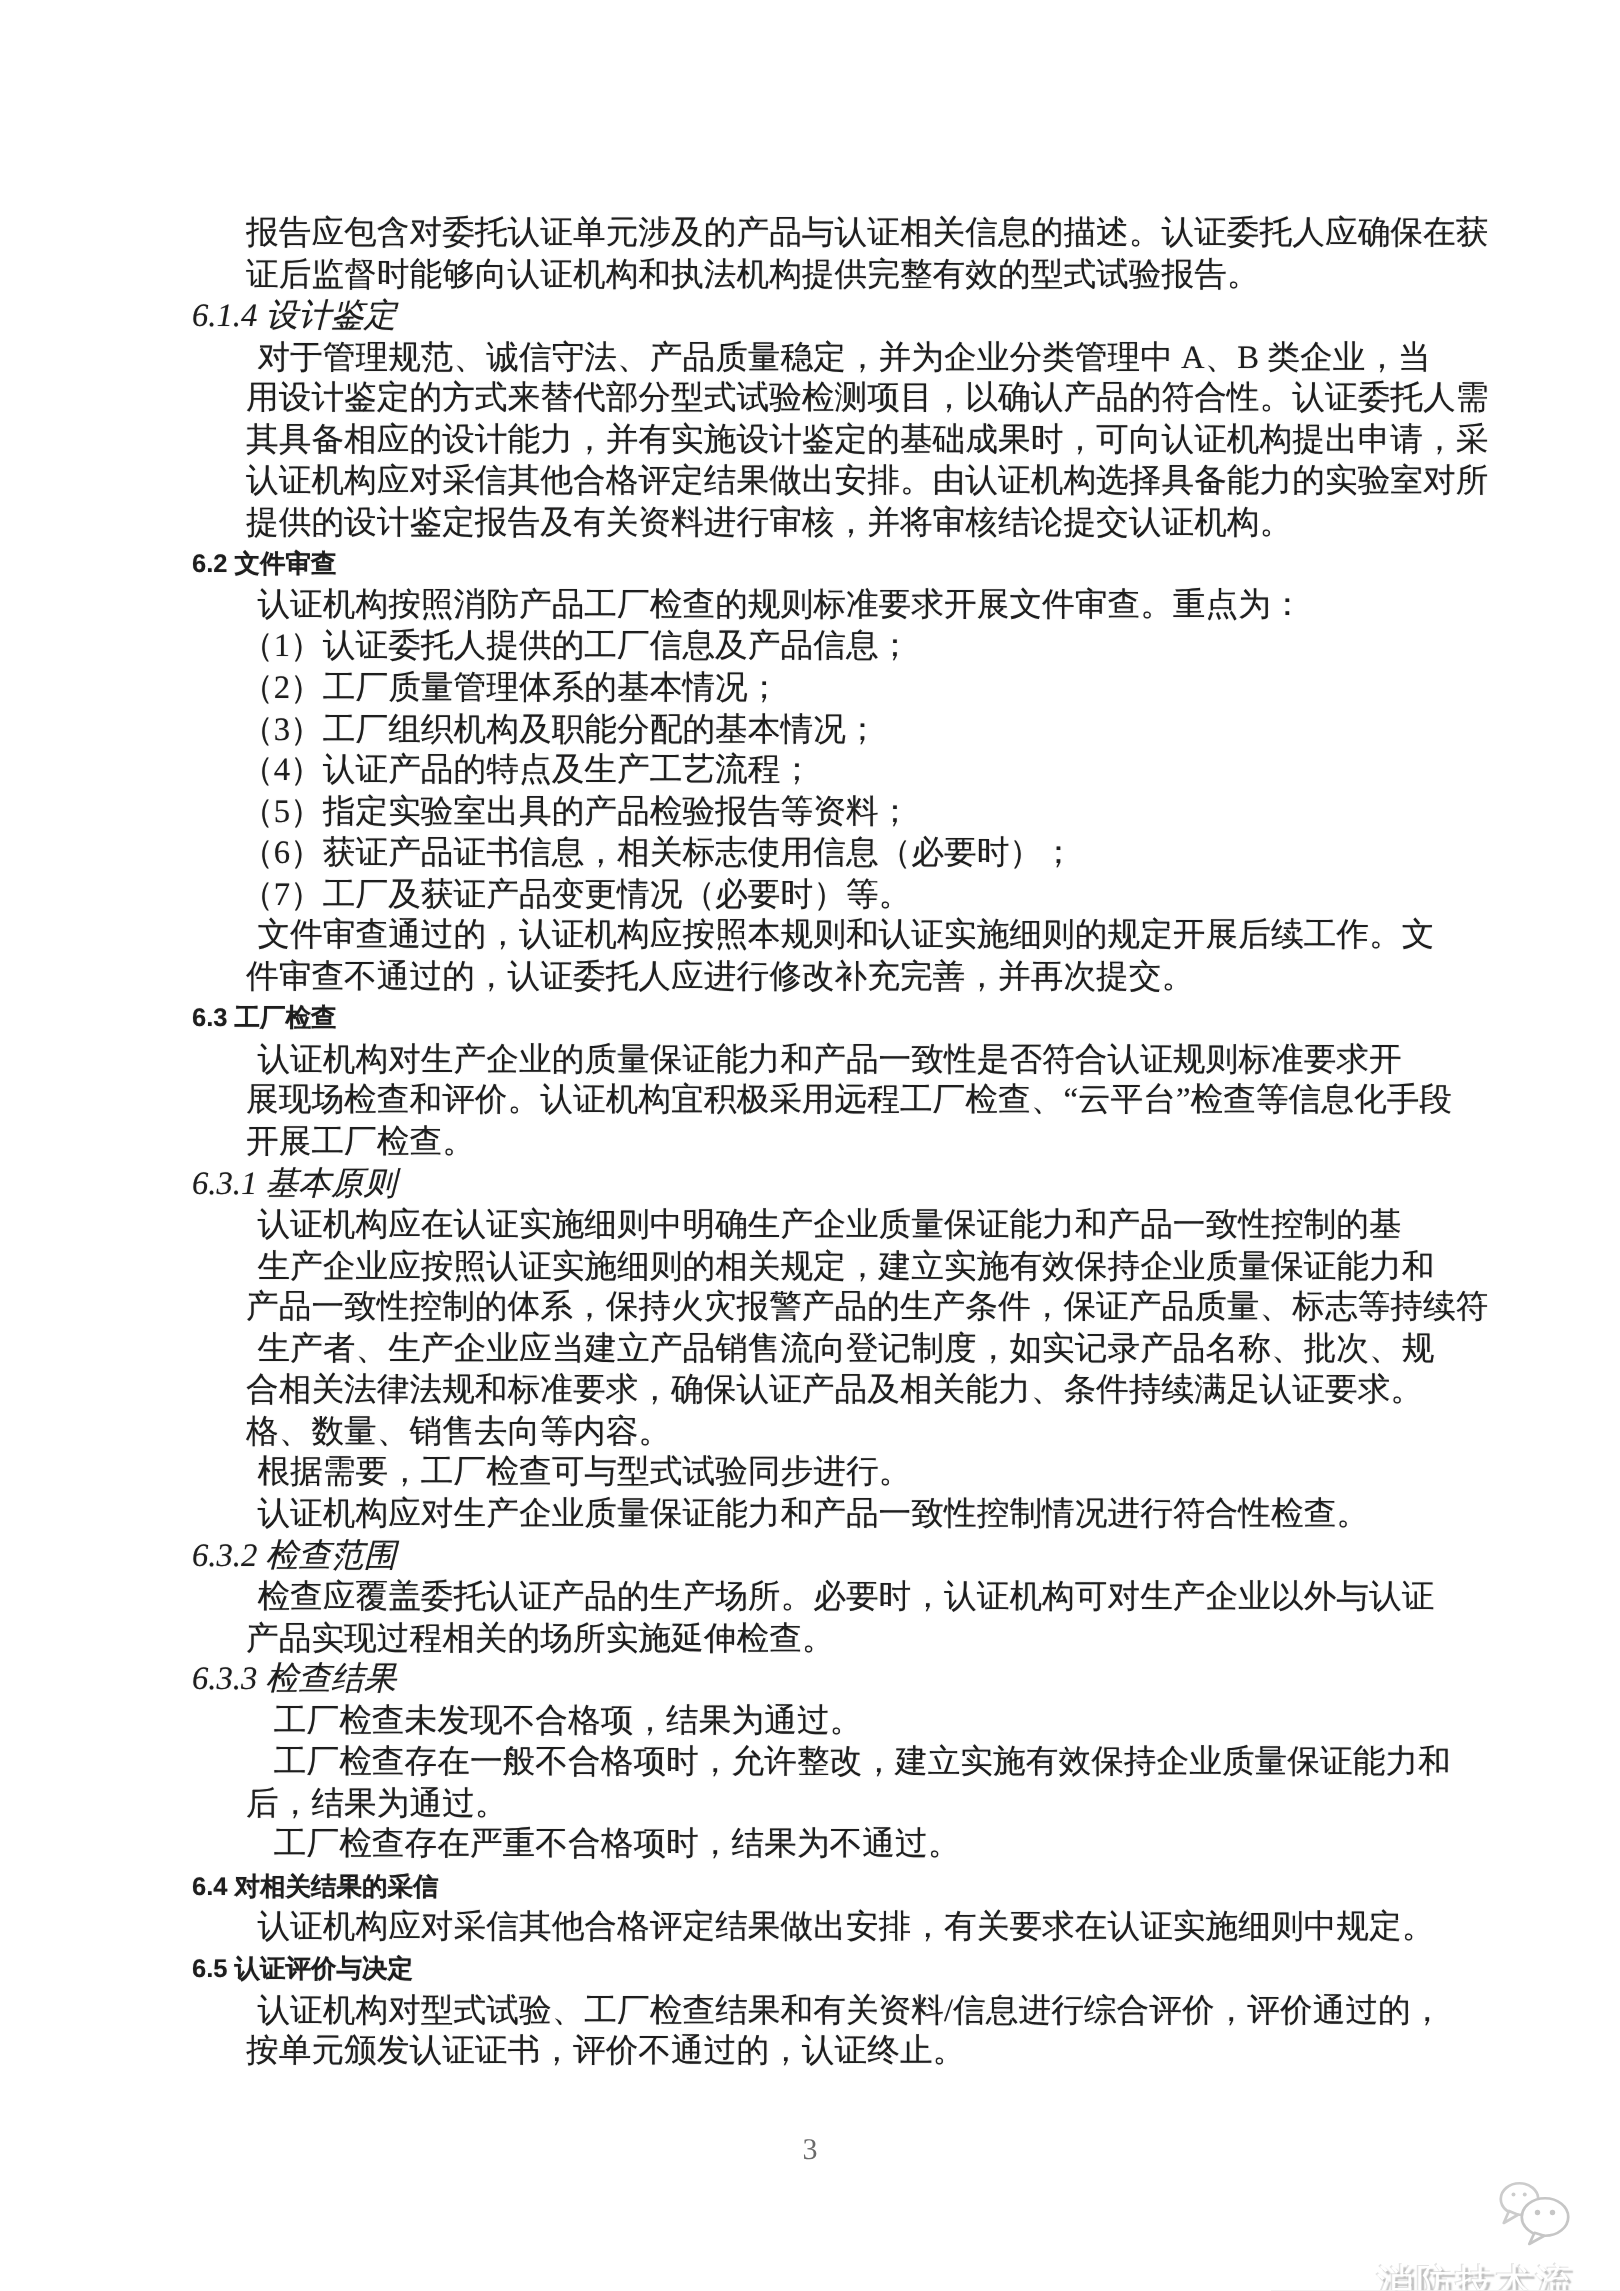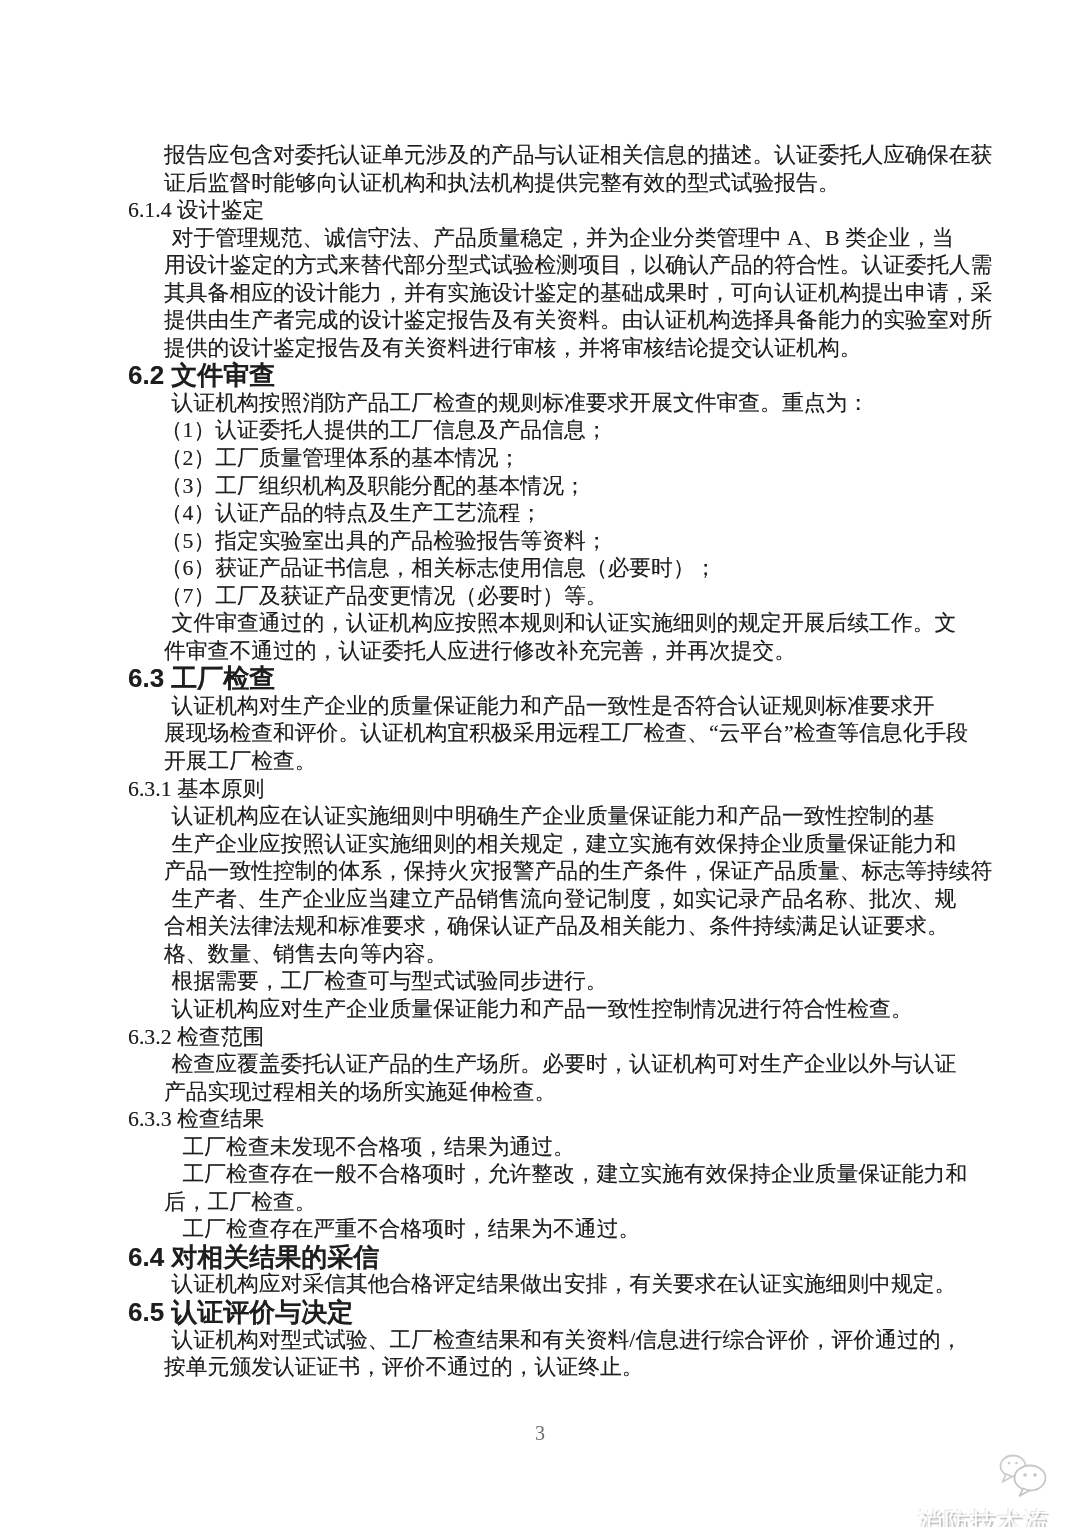--- a/index.html
+++ b/index.html
@@ -22,23 +22,23 @@
     text-shadow: 0 0 0.6px rgba(25,25,25,0.45); 
   }
   .ln {
     height: 27.55px;
     line-height: 27.55px;
     white-space: nowrap;
   }
   .h1 {
     font-weight: bold;
     font-family: "Liberation Sans", sans-serif;
-    font-size: 26px;
+    font-size: 17px;
   }
-  .h2 { font-weight: normal; }
+  .h2 { font-weight: normal; font-style: italic; }
   .ps { text-indent: 2em; }    
   .pc { text-indent: 0; margin-left: 36px; }      
   .li { text-indent: 1.5em; }  
   .ri { text-indent: 2.5em; }  
   .page-number {
     position: absolute;
     top: 1422px;
     left: 0;
     width: 1080px;
     text-align: center;
@@ -68,21 +68,21 @@
 
 <div class="page">
 
   <div class="doc-body">
       <div class="ln pc">报告应包含对委托认证单元涉及的产品与认证相关信息的描述。认证委托人应确保在获</div>
       <div class="ln pc">证后监督时能够向认证机构和执法机构提供完整有效的型式试验报告。</div>
       <div class="ln h2">6.1.4 设计鉴定</div>
       <div class="ln ps">对于管理规范、诚信守法、产品质量稳定，并为企业分类管理中 A、B 类企业，当</div>
       <div class="ln pc">用设计鉴定的方式来替代部分型式试验检测项目，以确认产品的符合性。认证委托人需</div>
       <div class="ln pc">其具备相应的设计能力，并有实施设计鉴定的基础成果时，可向认证机构提出申请，采</div>
-      <div class="ln pc">提供由生产者完成的设计鉴定报告及有关资料。由认证机构选择具备能力的实验室对所</div>
+      <div class="ln pc">认证机构应对采信其他合格评定结果做出安排。由认证机构选择具备能力的实验室对所</div>
       <div class="ln pc">提供的设计鉴定报告及有关资料进行审核，并将审核结论提交认证机构。</div>
       <div class="ln h1">6.2 文件审查</div>
       <div class="ln ps">认证机构按照消防产品工厂检查的规则标准要求开展文件审查。重点为：</div>
       <div class="ln li">（1）认证委托人提供的工厂信息及产品信息；</div>
       <div class="ln li">（2）工厂质量管理体系的基本情况；</div>
       <div class="ln li">（3）工厂组织机构及职能分配的基本情况；</div>
       <div class="ln li">（4）认证产品的特点及生产工艺流程；</div>
       <div class="ln li">（5）指定实验室出具的产品检验报告等资料；</div>
       <div class="ln li">（6）获证产品证书信息，相关标志使用信息（必要时）；</div>
       <div class="ln li">（7）工厂及获证产品变更情况（必要时）等。</div>
@@ -100,21 +100,21 @@
       <div class="ln pc">合相关法律法规和标准要求，确保认证产品及相关能力、条件持续满足认证要求。</div>
       <div class="ln pc">格、数量、销售去向等内容。</div>
       <div class="ln ps">根据需要，工厂检查可与型式试验同步进行。</div>
       <div class="ln ps">认证机构应对生产企业质量保证能力和产品一致性控制情况进行符合性检查。</div>
       <div class="ln h2">6.3.2 检查范围</div>
       <div class="ln ps">检查应覆盖委托认证产品的生产场所。必要时，认证机构可对生产企业以外与认证</div>
       <div class="ln pc">产品实现过程相关的场所实施延伸检查。</div>
       <div class="ln h2">6.3.3 检查结果</div>
       <div class="ln ri">工厂检查未发现不合格项，结果为通过。</div>
       <div class="ln ri">工厂检查存在一般不合格项时，允许整改，建立实施有效保持企业质量保证能力和</div>
-      <div class="ln pc">后，工厂检查。</div>
+      <div class="ln pc">后，结果为通过。</div>
       <div class="ln ri">工厂检查存在严重不合格项时，结果为不通过。</div>
       <div class="ln h1">6.4 对相关结果的采信</div>
       <div class="ln ps">认证机构应对采信其他合格评定结果做出安排，有关要求在认证实施细则中规定。</div>
       <div class="ln h1">6.5 认证评价与决定</div>
       <div class="ln ps">认证机构对型式试验、工厂检查结果和有关资料/信息进行综合评价，评价通过的，</div>
       <div class="ln pc">按单元颁发认证证书，评价不通过的，认证终止。</div>
     </div>
 
   <div class="page-number">3</div>
 

